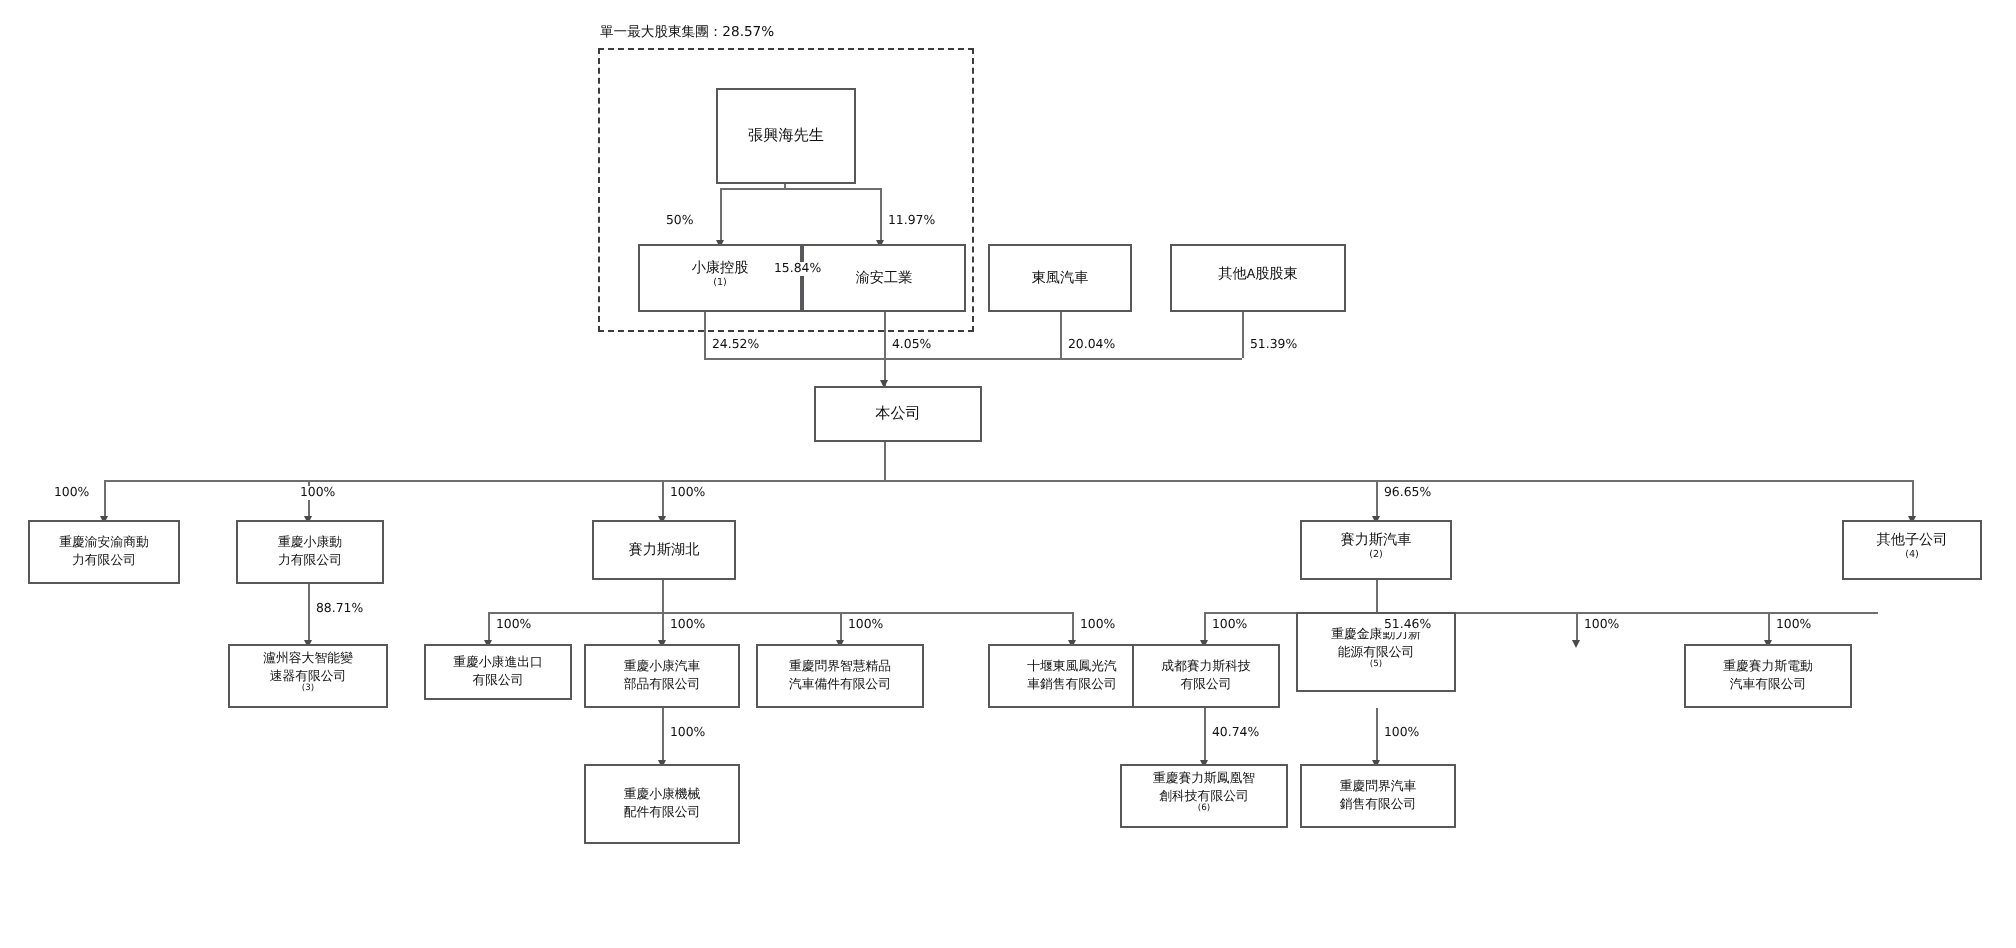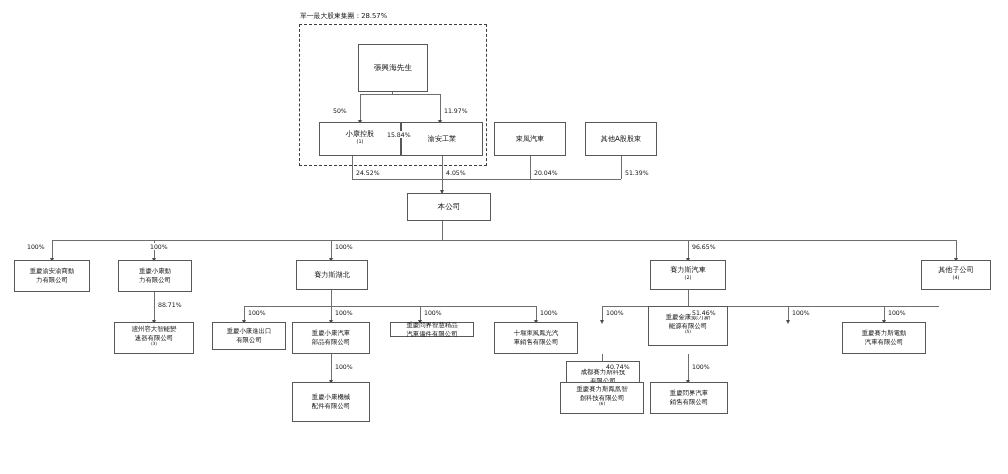--- a/index.html
+++ b/index.html
@@ -96,21 +96,21 @@
     <span>渝安工業</span>
   </div>
 
   <div class="ln hl" style="left:401px;top:139px;width:0px;"></div>
   <div class="pct" style="left:386px;top:131px;">15.84%</div>
 
   <div class="box f7" style="left:494px;top:122px;width:72px;height:34px;">
     <span>東風汽車</span>
   </div>
 
-  <div class="box f7" style="left:585px;top:122px;width:72px;height:34px;">
+  <div class="box f7" style="left:585px;top:122px;width:88px;height:34px;font-family:Liberation Mono, monospace;">
     <span>其他A股股東</span>
   </div>
 
   <div class="ln vl" style="left:352px;top:156px;height:23px;"></div>
   <div class="ln vl" style="left:442px;top:156px;height:23px;"></div>
   <div class="ln vl" style="left:530px;top:156px;height:23px;"></div>
   <div class="ln vl" style="left:621px;top:156px;height:23px;"></div>
 
   <div class="pct" style="left:355px;top:169px;">24.52%</div>
   <div class="pct" style="left:445px;top:169px;">4.05%</div>
@@ -201,21 +201,21 @@
   <div class="box f65" style="left:212px;top:322px;width:74px;height:28px;">
     <span>重慶小康進出口
 有限公司</span>
   </div>
 
   <div class="box f65" style="left:292px;top:322px;width:78px;height:32px;">
     <span>重慶小康汽車
 部品有限公司</span>
   </div>
 
-  <div class="box f65" style="left:378px;top:322px;width:84px;height:15px;margin-left:12px;">
+  <div class="box f65" style="left:378px;top:322px;width:84px;height:32px;">
     <span>重慶問界智慧精品
 汽車備件有限公司</span>
   </div>
 
   <div class="box f65" style="left:494px;top:322px;width:84px;height:32px;">
     <span>十堰東風鳳光汽
 車銷售有限公司</span>
   </div>
 
   <div class="ln vl" style="left:331px;top:354px;height:28px;"></div>
@@ -239,21 +239,21 @@
   <div class="pct" style="left:691px;top:309px;">51.46%</div>
 
   <div class="ln vl" style="left:788px;top:306px;height:16px;"></div>
   <div class="arw" style="left:786px;top:320px;"></div>
   <div class="pct" style="left:791px;top:309px;">100%</div>
 
   <div class="ln vl" style="left:884px;top:306px;height:16px;"></div>
   <div class="arw" style="left:882px;top:320px;"></div>
   <div class="pct" style="left:887px;top:309px;">100%</div>
 
-  <div class="box f65" style="left:566px;top:322px;width:74px;height:32px;margin-top:39px;">
+  <div class="box f65" style="left:566px;top:322px;width:74px;height:32px;">
     <span>成都賽力斯科技
 有限公司</span>
   </div>
 
   <div class="box f65" style="left:648px;top:306px;width:80px;height:40px;">
     <span><span>重慶金康動力新
 能源有限公司</span><sup>(5)</sup></span>
   </div>
 
 

